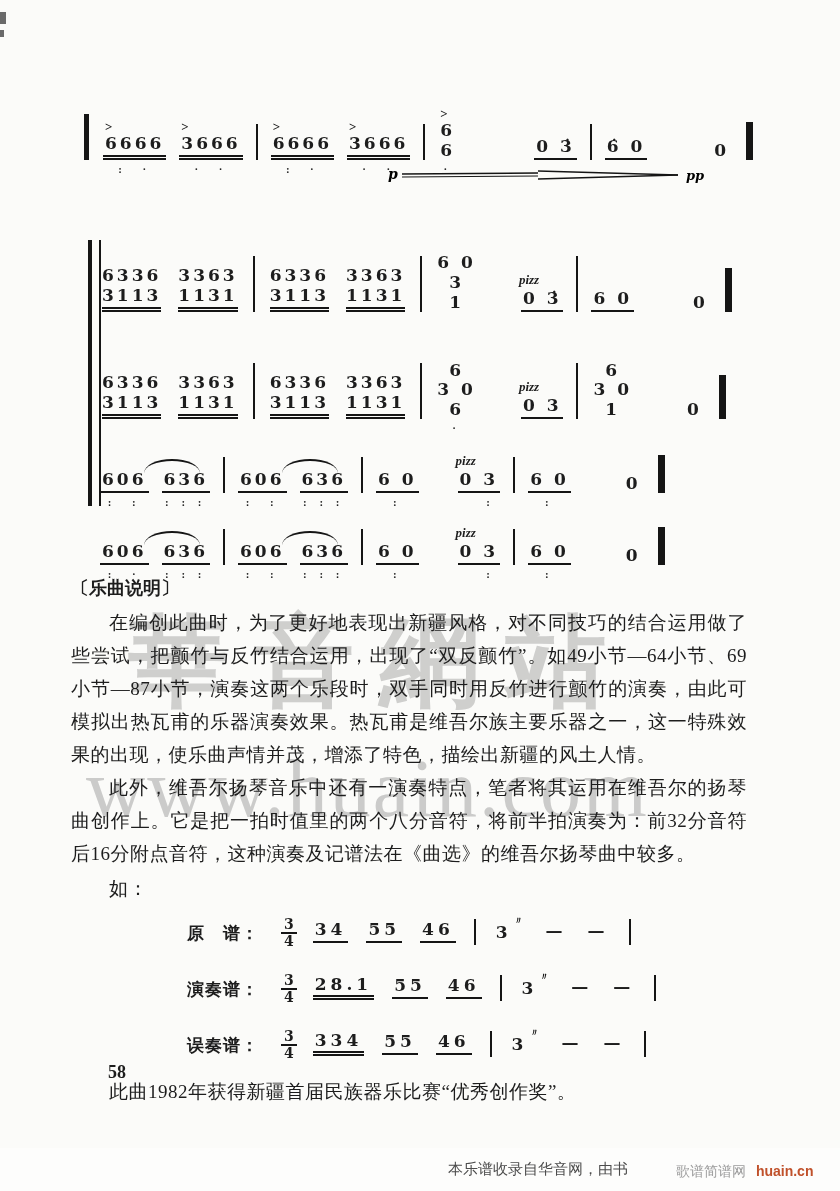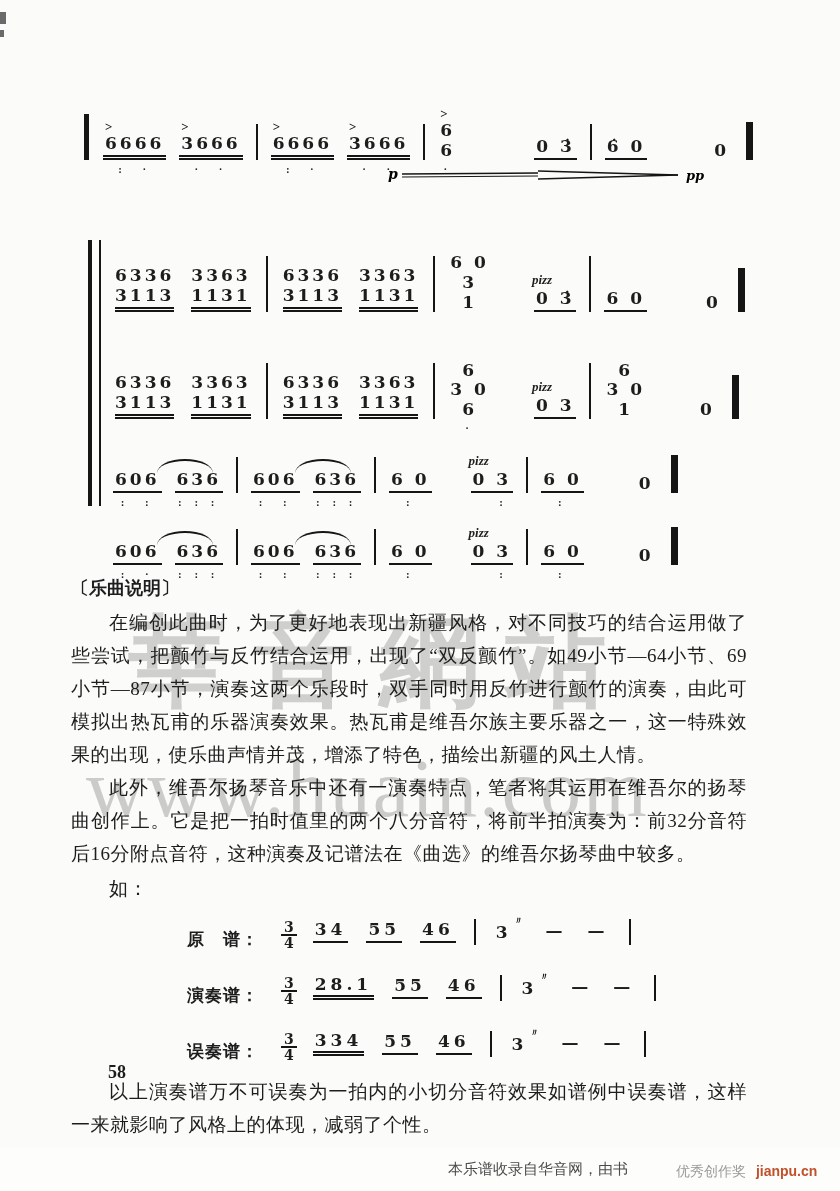--- a/index.html
+++ b/index.html
@@ -24,32 +24,32 @@
   .above.pizz{font-style:italic;font-weight:600;letter-spacing:0;text-align:center;}
   .below{position:absolute;bottom:-15px;font-size:11px;font-weight:700;letter-spacing:5px;line-height:1;white-space:pre;}
   .slur{position:absolute;top:-12px;left:-18px;width:56px;height:12px;
         border-top:2px solid #151515;border-radius:50% 50% 0 0/100% 100% 0 0;}
   .barline{width:2px;height:36px;background:#151515;align-self:flex-end;margin-bottom:0;}
   .finalbar{width:7px;height:38px;background:#151515;align-self:flex-end;margin-left:2px;}
   .startbar{width:5px;height:46px;background:#161616;align-self:flex-end;margin-right:1px;}
   .row-tall .barline{height:56px;}
   .row-tall .finalbar{height:44px;}
   .orn{font-size:10px;margin-left:2px;transform:translateY(-7px);display:inline-block;letter-spacing:0;}
-  #sys2{padding-left:25px;}
+  #sys2{padding-left:12px;}
   #sys2-brace{position:absolute;left:0;top:4px;height:266px;width:7px;
               border-left:4px solid #161616;border-right:2px solid #161616;}
   #dyn{position:absolute;z-index:1;}
   
   #textcol{position:absolute;left:71px;top:566px;width:676px;z-index:1;margin-top:10px;}
   #sec-heading{font-size:18px;font-weight:700;margin:0 0 6px 0;}
   .para{font-size:19px;font-weight:400;line-height:33px;text-align:justify;margin:0;text-indent:2em;letter-spacing:.5px;}
   #ru{margin-top:2px;}
   
   #examples{margin:10px 0 12px 116px;display:flex;flex-direction:column;row-gap:20px;}
-  .ex-row{display:flex;align-items:flex-end;column-gap:16px;}
+  .ex-row{display:flex;align-items:center;column-gap:16px;}
   .ex-label{font-size:17px;font-weight:700;min-width:78px;letter-spacing:1px;}
   .ts{display:inline-flex;flex-direction:column;align-items:center;font-family:"DejaVu Serif",serif;
       font-weight:700;font-size:14px;line-height:1.05;}
   .ts i{font-style:normal;padding:0 3px;}
   .ts i:first-child{border-bottom:2px solid #151515;}
   .ex-notes{display:flex;align-items:center;column-gap:18px;padding:0;}
   .ex-notes .staffrow{padding:4px 0 6px 0;column-gap:18px;align-items:center;}
   .ex-notes .main{font-size:17px;letter-spacing:4px;}
   .ex-notes .barline{height:26px;align-self:center;}
   
@@ -304,27 +304,26 @@
               </span>
               <span class="tok">
                 <span class="main u0 plain">—　—</span>
               </span>
               <span class="barline"></span>
             </span>
           </span>
       </div>
     </div>
 
-    <p class="para">以上演奏谱万不可误奏为一拍内的小切分音符效果如谱例中误奏谱，这样一来就影响了风格上的体现，减弱了个性。</p>
     <p class="para">此曲1982年获得新疆首届民族器乐比赛“优秀创作奖”。</p>
   </div>
 
   <div id="page-number">58</div>
 
   <div id="footer">
     <span id="footer-left">本乐谱收录自华音网，由书</span>
     <span id="footer-right">
-      <span id="footer-site">优秀创作奖</span>
-      <a id="footer-link" href="#">jianpu.cn</a>
+      <span id="footer-site">歌谱简谱网</span>
+      <a id="footer-link" href="#">huain.cn</a>
     </span>
   </div>
 
 </div>
 
 </body></html>

